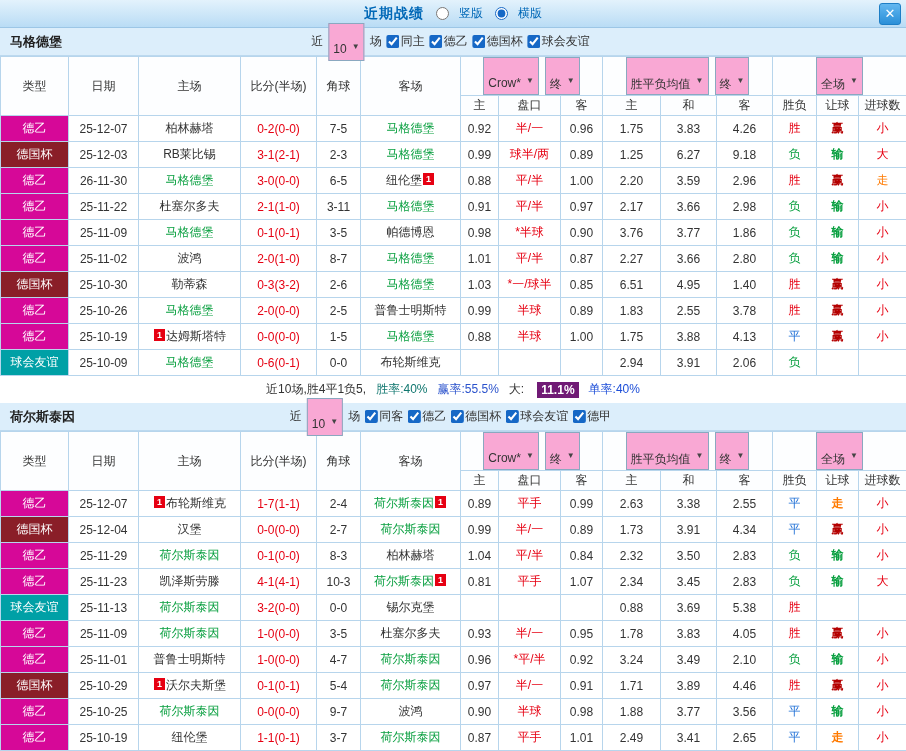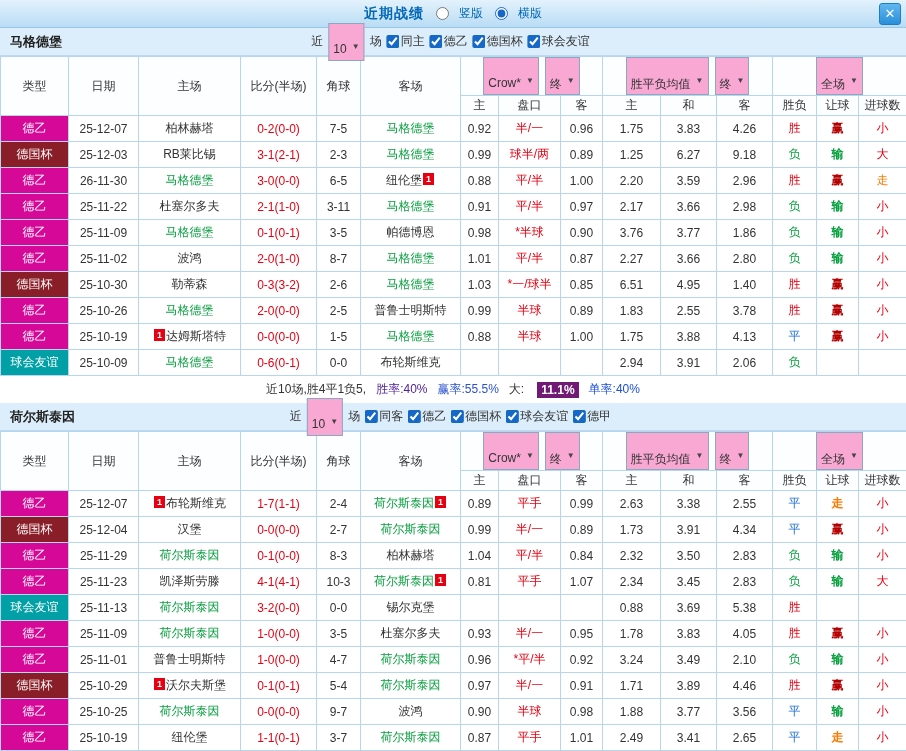--- a/index.html
+++ b/index.html
@@ -42,21 +42,21 @@
 .r-draw{color:#1e6fd6}
 .r-lose{color:#089f3f}
 .r-hwin{color:#b40000;font-weight:bold}
 .r-hlose{color:#089f3f;font-weight:bold}
 .r-hpush{color:#ff7a00;font-weight:bold}
 .r-big{color:#e60012}
 .r-small{color:#e60012}
 .r-push{color:#ff7a00}
 .r-none{}
 .summary{height:27px;display:flex;align-items:center;justify-content:center;gap:10px;background:#fff}
-.s-win{color:#4c1d95}
+.s-win{color:#0f766e}
 .s-hc{color:#2a52cc}
 .s-big{display:inline-flex;align-items:center}
 .s-bigval{background:#701a75;color:#fff;padding:1px 4px;font-weight:bold;margin-left:13px}
 .s-single{color:#1d4ed8}
 </style>
 </head>
 <body>
 
 <div class="app">
 

